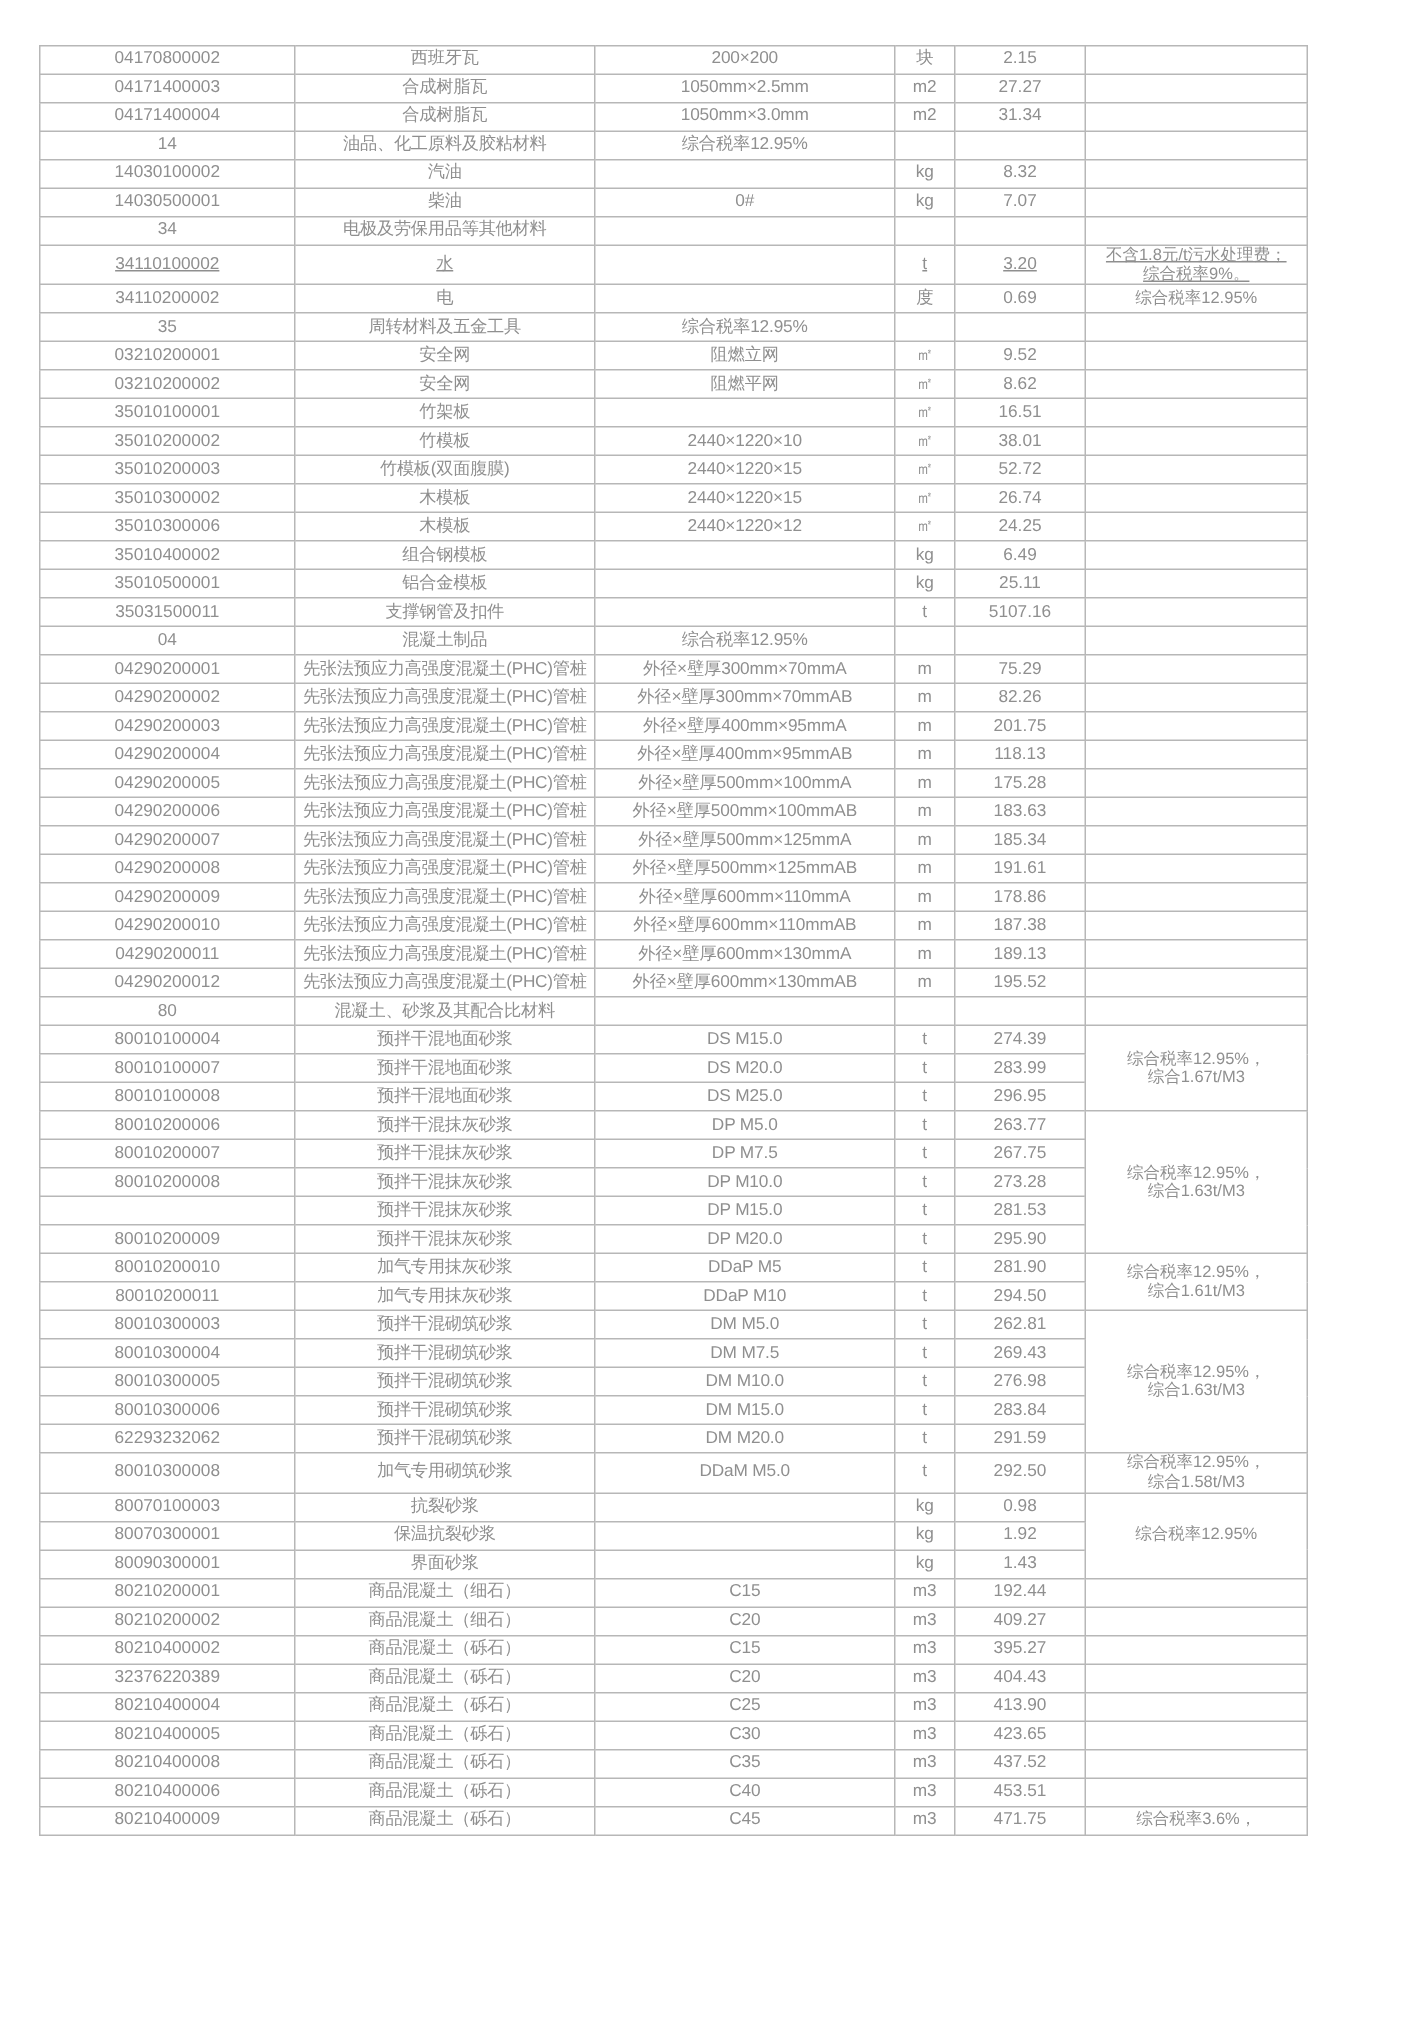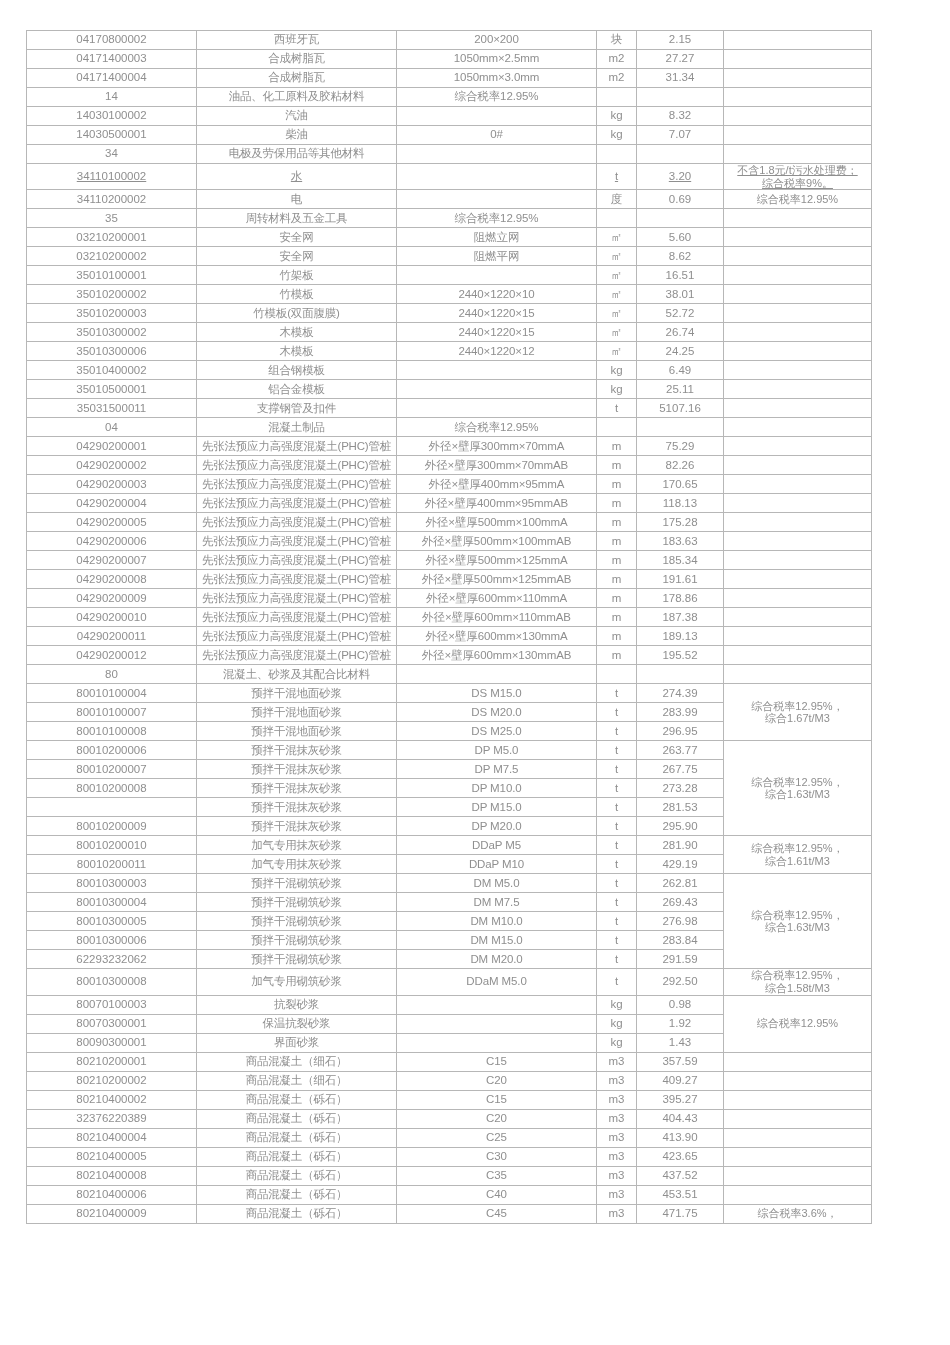--- a/index.html
+++ b/index.html
@@ -148,21 +148,21 @@
           <td class="spec-cell">综合税率12.95%</td>
           <td class="unit-cell"></td>
           <td class="price-cell"></td>
           <td class="note-cell blank"></td>
         </tr>
         <tr>
           <td class="code-cell">03210200001</td>
           <td class="name-cell">安全网</td>
           <td class="spec-cell">阻燃立网</td>
           <td class="unit-cell">㎡</td>
-          <td class="price-cell">5.60</td>
+          <td class="price-cell">9.52</td>
           <td class="note-cell blank"></td>
         </tr>
         <tr>
           <td class="code-cell">03210200002</td>
           <td class="name-cell">安全网</td>
           <td class="spec-cell">阻燃平网</td>
           <td class="unit-cell">㎡</td>
           <td class="price-cell">8.62</td>
           <td class="note-cell blank"></td>
         </tr>
@@ -252,21 +252,21 @@
           <td class="spec-cell">外径×壁厚300mm×70mmAB</td>
           <td class="unit-cell">m</td>
           <td class="price-cell">82.26</td>
           <td class="note-cell blank"></td>
         </tr>
         <tr>
           <td class="code-cell">04290200003</td>
           <td class="name-cell">先张法预应力高强度混凝土(PHC)管桩</td>
           <td class="spec-cell">外径×壁厚400mm×95mmA</td>
           <td class="unit-cell">m</td>
-          <td class="price-cell">170.65</td>
+          <td class="price-cell">201.75</td>
           <td class="note-cell blank"></td>
         </tr>
         <tr>
           <td class="code-cell">04290200004</td>
           <td class="name-cell">先张法预应力高强度混凝土(PHC)管桩</td>
           <td class="spec-cell">外径×壁厚400mm×95mmAB</td>
           <td class="unit-cell">m</td>
           <td class="price-cell">118.13</td>
           <td class="note-cell blank"></td>
         </tr>
@@ -406,21 +406,21 @@
           <td class="spec-cell">DDaP M5</td>
           <td class="unit-cell">t</td>
           <td class="price-cell">281.90</td>
           <td class="note-cell" rowspan="2">综合税率12.95%，<br>综合1.61t/M3</td>
         </tr>
         <tr>
           <td class="code-cell">80010200011</td>
           <td class="name-cell">加气专用抹灰砂浆</td>
           <td class="spec-cell">DDaP M10</td>
           <td class="unit-cell">t</td>
-          <td class="price-cell">429.19</td>
+          <td class="price-cell">294.50</td>
         </tr>
         <tr>
           <td class="code-cell">80010300003</td>
           <td class="name-cell">预拌干混砌筑砂浆</td>
           <td class="spec-cell">DM M5.0</td>
           <td class="unit-cell">t</td>
           <td class="price-cell">262.81</td>
           <td class="note-cell" rowspan="5">综合税率12.95%，<br>综合1.63t/M3</td>
         </tr>
         <tr>
@@ -479,21 +479,21 @@
           <td class="name-cell">界面砂浆</td>
           <td class="spec-cell"></td>
           <td class="unit-cell">kg</td>
           <td class="price-cell">1.43</td>
         </tr>
         <tr>
           <td class="code-cell">80210200001</td>
           <td class="name-cell">商品混凝土（细石）</td>
           <td class="spec-cell">C15</td>
           <td class="unit-cell">m3</td>
-          <td class="price-cell">357.59</td>
+          <td class="price-cell">192.44</td>
           <td class="note-cell blank"></td>
         </tr>
         <tr>
           <td class="code-cell">80210200002</td>
           <td class="name-cell">商品混凝土（细石）</td>
           <td class="spec-cell">C20</td>
           <td class="unit-cell">m3</td>
           <td class="price-cell">409.27</td>
           <td class="note-cell blank"></td>
         </tr>

